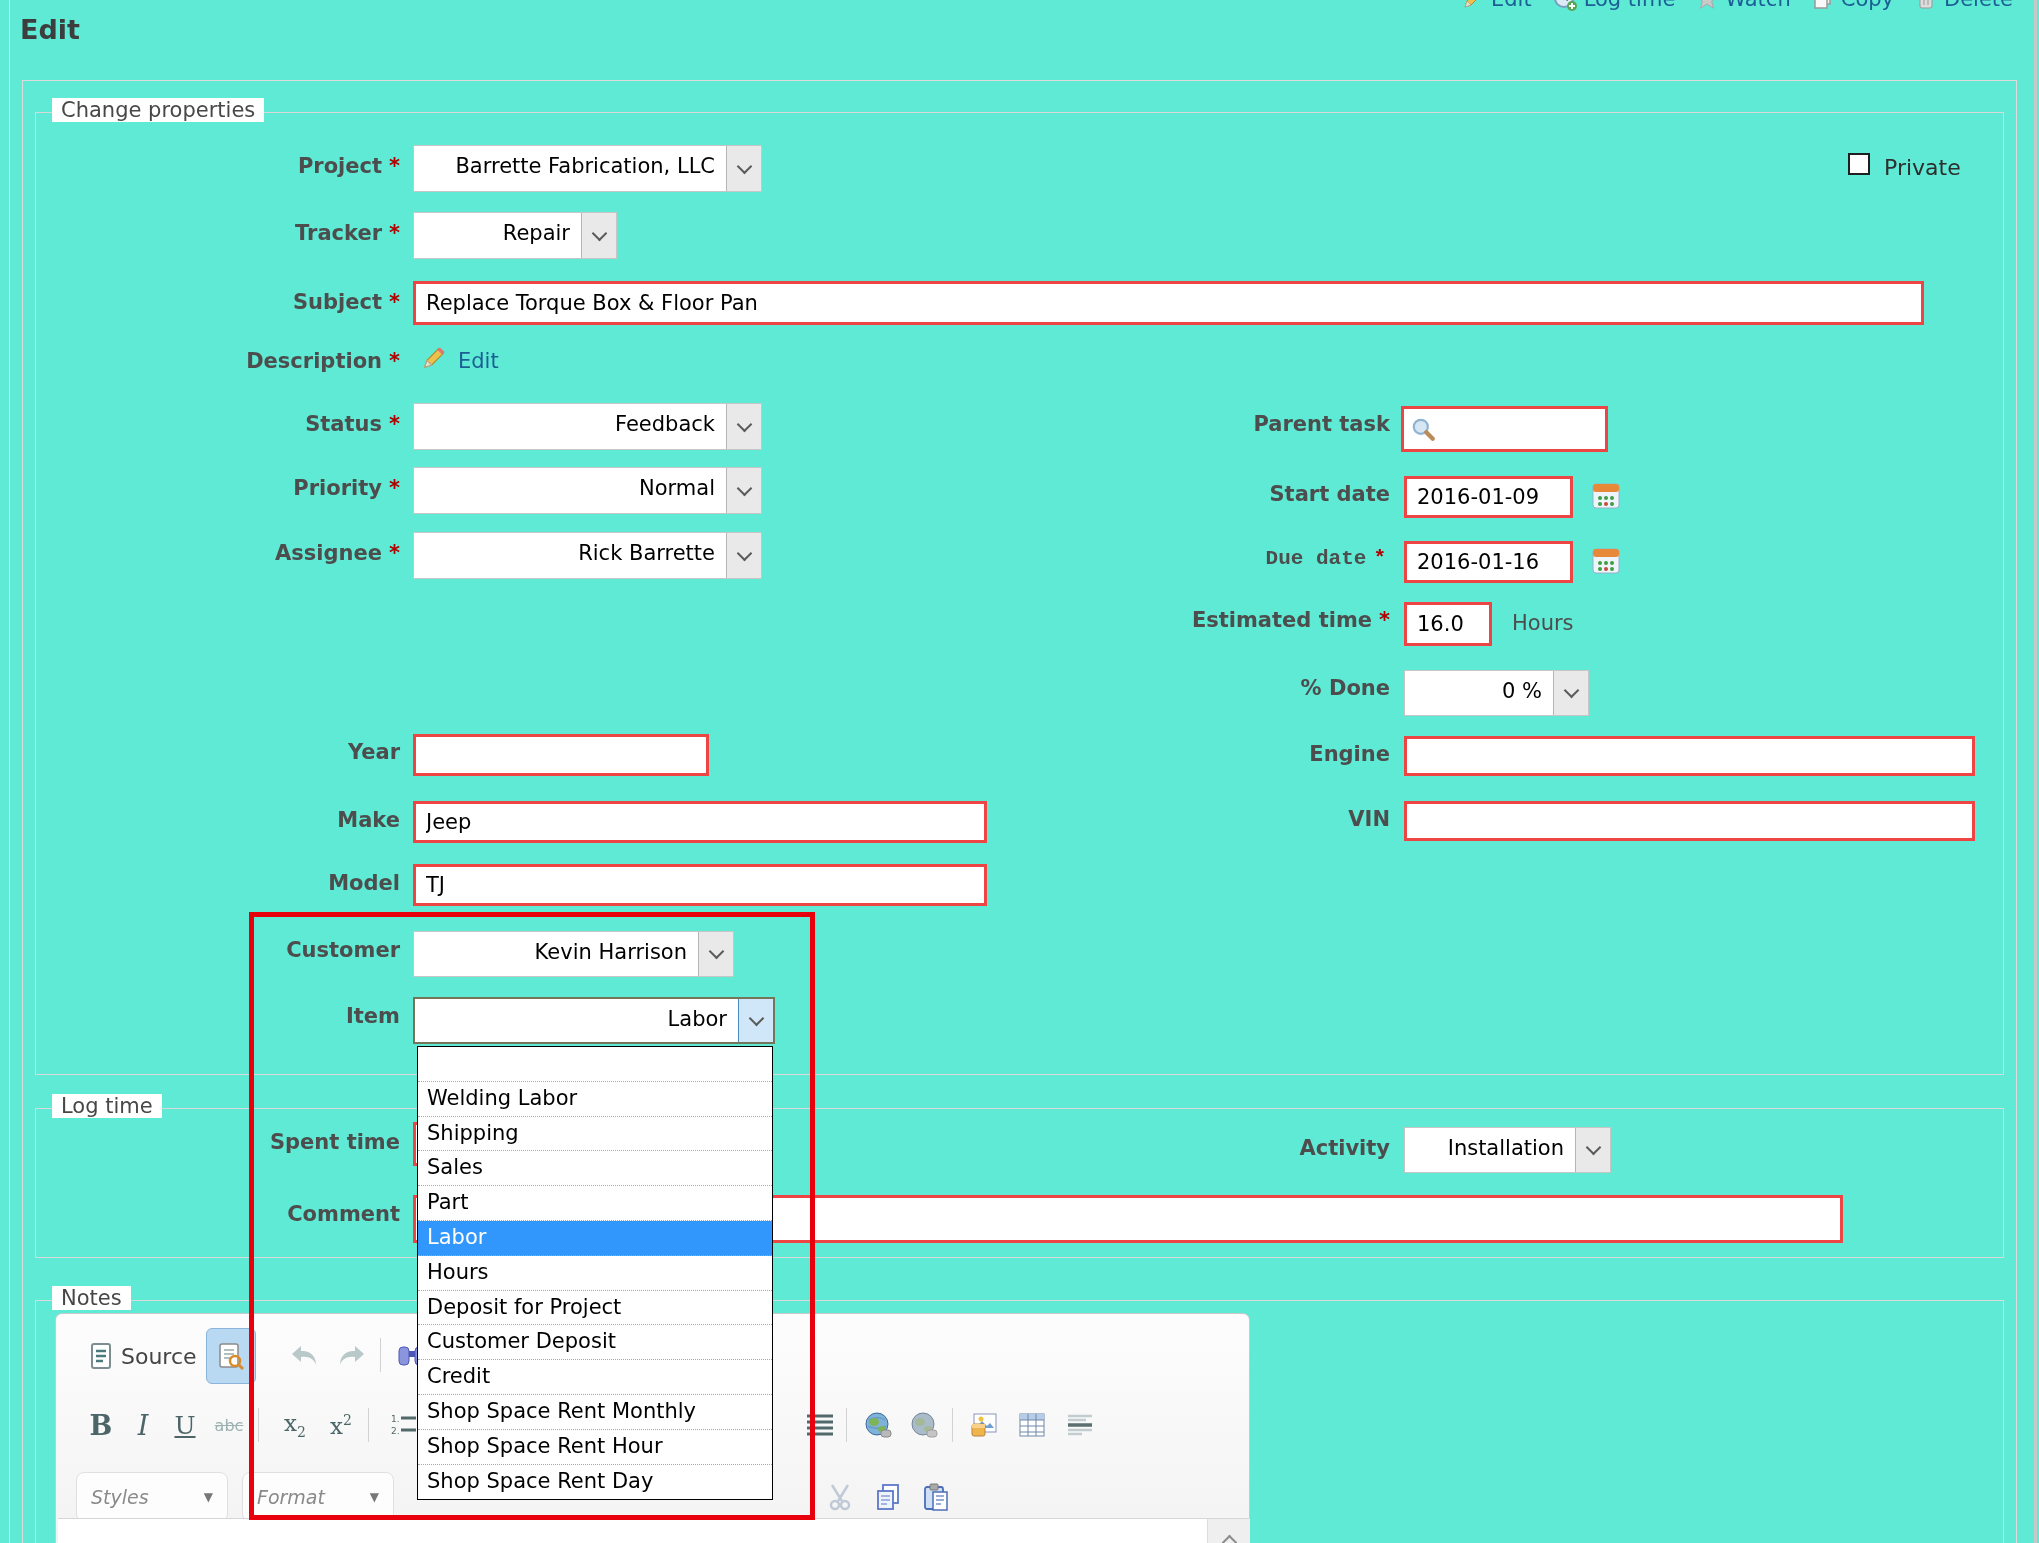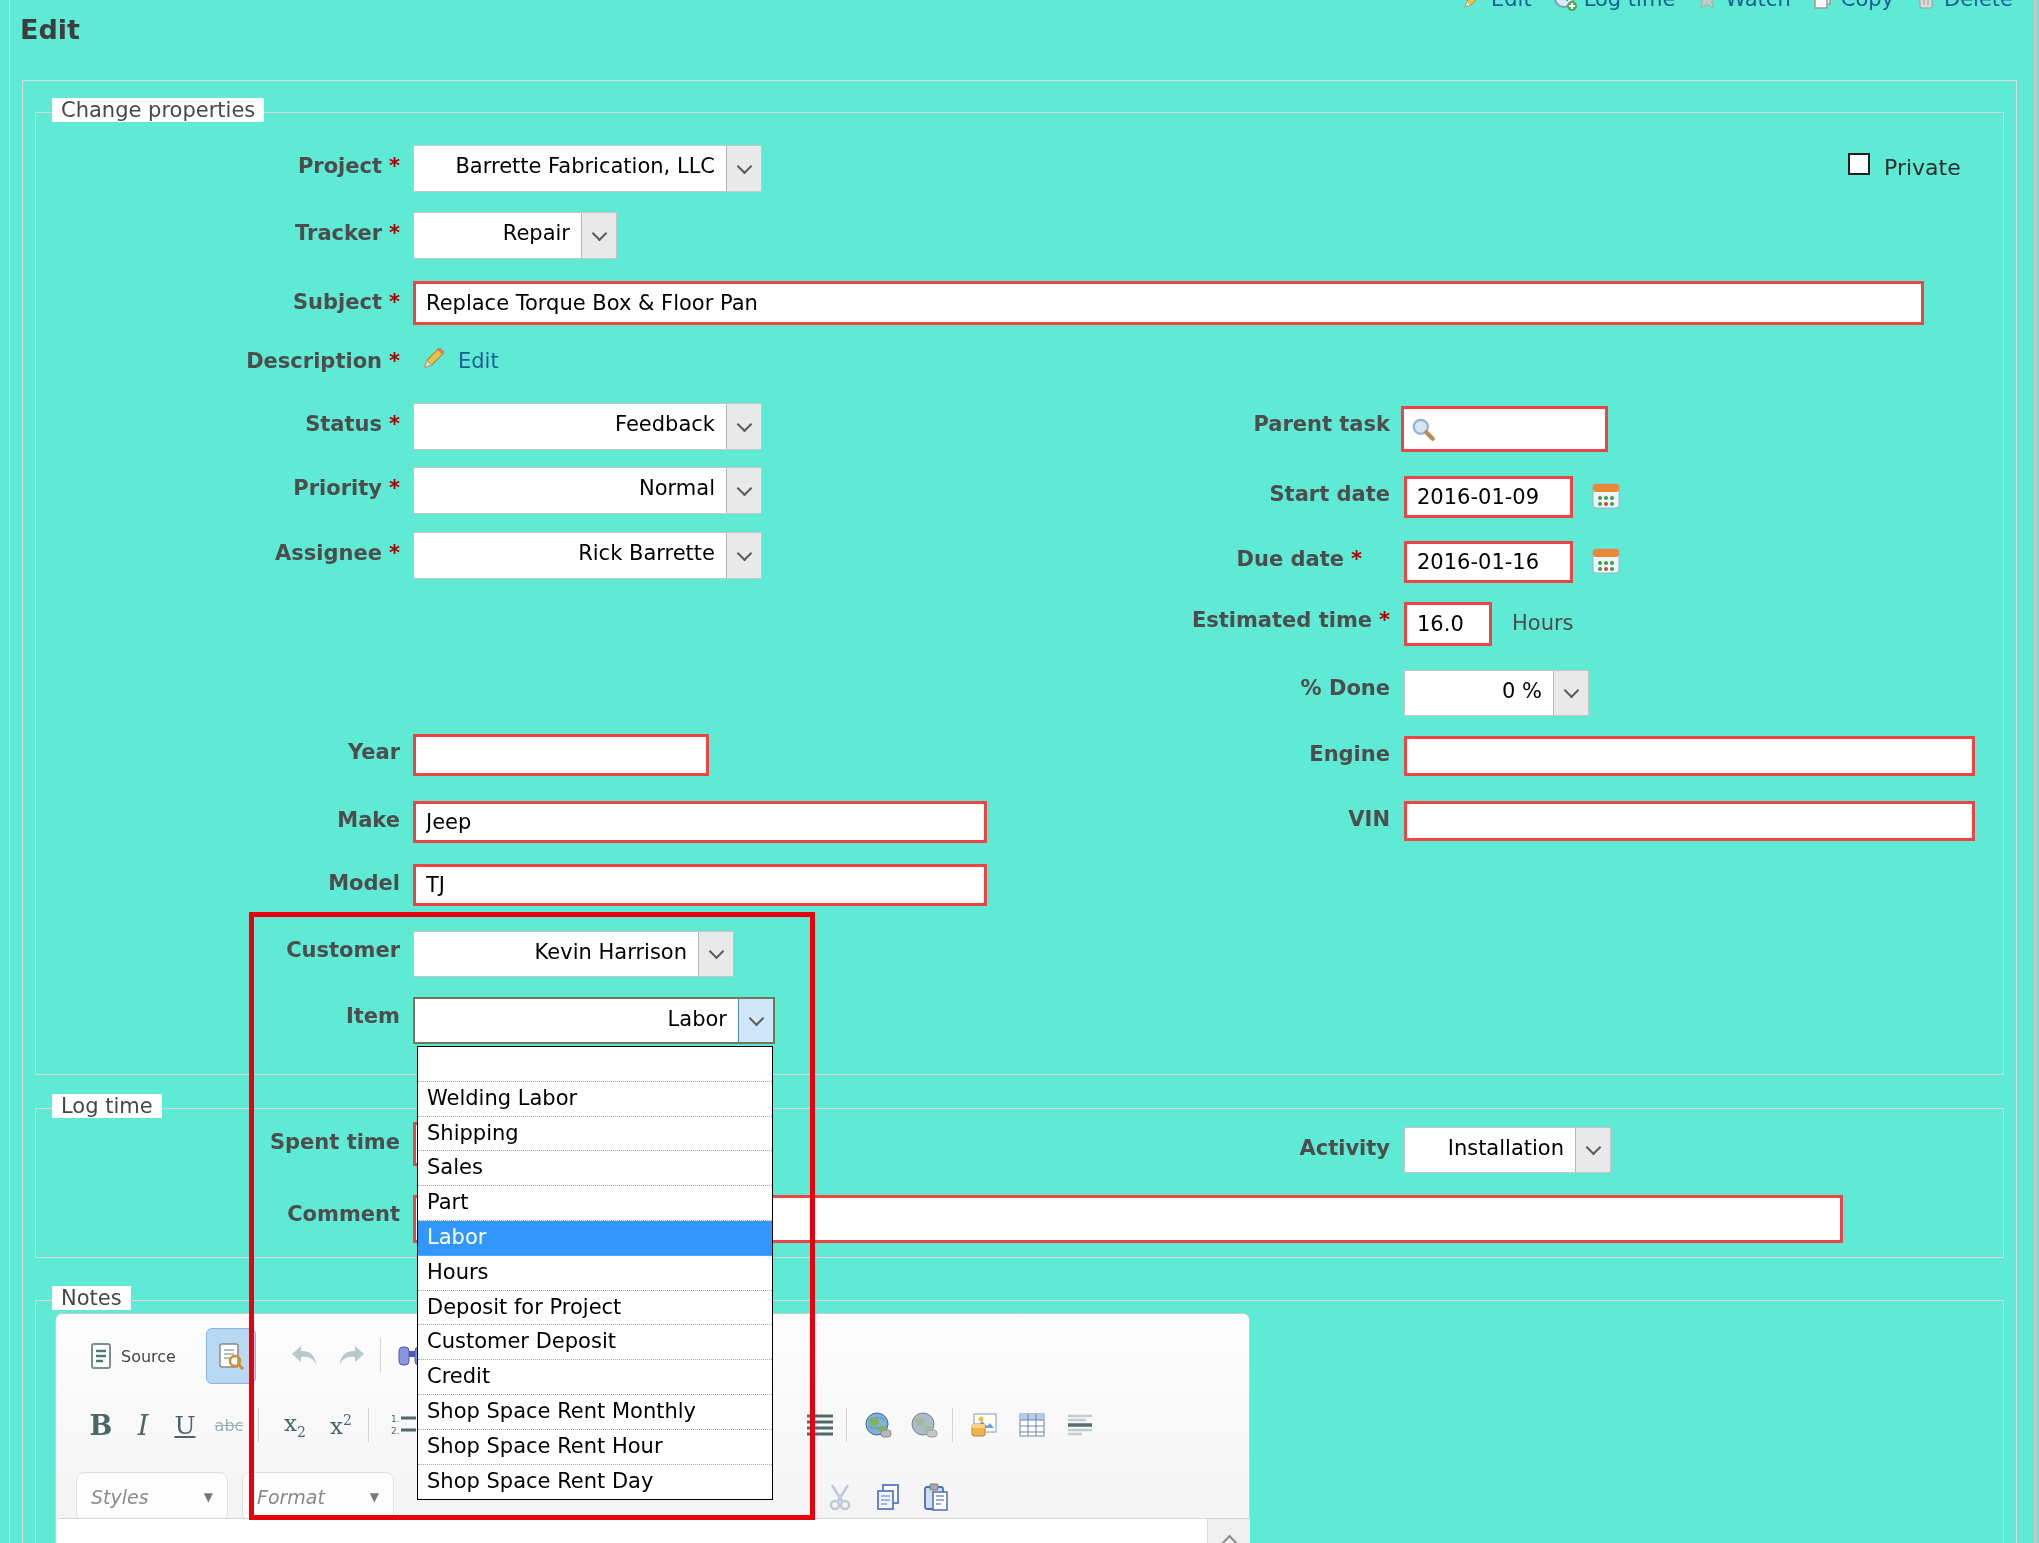--- a/index.html
+++ b/index.html
@@ -156,21 +156,21 @@
   </div>
   <div class="selbox focus" style="left:413px;top:997px;width:362px;height:47px;">
     <span class="selval">Labor</span>
     <span class="selbtn">
         <i class="chev"></i>
       </span>
   </div>
 
   <div class="lbl" style="left:1000px;top:412px;width:390px;"><span>Parent task</span></div>
   <div class="lbl" style="left:1000px;top:482px;width:390px;"><span>Start date</span></div>
-  <div class="lbl" style="left:972px;top:547px;width:390px;"><span>Due date</span><span class="req">*</span></div>
+  <div class="lbl" style="left:996px;top:547px;width:390px;font-family:Liberation Mono, monospace;"><span>Due date</span><span class="req">*</span></div>
   <div class="lbl" style="left:1000px;top:608px;width:390px;"><span>Estimated time</span><span class="req">*</span></div>
   <div class="lbl" style="left:1000px;top:676px;width:390px;"><span>% Done</span></div>
   <div class="lbl" style="left:1000px;top:742px;width:390px;"><span>Engine</span></div>
   <div class="lbl" style="left:1000px;top:807px;width:390px;"><span>VIN</span></div>
 
   <span class="cbx" style="left:1848px;top:153px;"></span>
   <span style="position:absolute;left:1884px;top:155px;font-size:22px;color:#2e2e2e;">Private</span>
 
   <input class="inp" style="left: 1401px; top: 406px; width: 207px; height: 46px; padding-left: 40px;" value="">
   <svg width="26" height="26" viewBox="0 0 24 24" style="position:absolute;left:1410px;top:416px;">
@@ -232,21 +232,21 @@
   <div class="fs" style="left:35px;top:1300px;width:1967px;height:255px;"></div>
   <span class="legend" style="left:52px;top:1286px;">Notes</span>
 
   <div class="edpanel">
 
     <div class="tbtn" style="left:22px;top:16px;height:52px;padding:0 12px;gap:9px;">
       <svg width="22" height="26" viewBox="0 0 22 26">
           <rect x="2" y="1" width="18" height="24" rx="2" fill="#fff" stroke="#7c8f90" stroke-width="2"></rect>
           <path d="M6 8h10M6 13h10M6 18h7" stroke="#4c7a7c" stroke-width="2.5"></path>
         </svg>
-      <span style="font-size:16px;color:#444;">Source</span>
+      <span style="font-size:22px;color:#444;">Source</span>
     </div>
     <div class="tbtn" style="left:150px;top:14px;width:48px;height:54px;background:#b9d9f3;border:1px solid #8ab4da;">
       <svg width="26" height="28" viewBox="0 0 26 28">
           <rect x="2" y="2" width="18" height="23" rx="2" fill="#fff" stroke="#8a8a8a" stroke-width="1.5"></rect>
           <path d="M6 8h10M6 12h10M6 16h6" stroke="#9aa" stroke-width="1.5"></path>
           <circle cx="17" cy="19" r="5" fill="none" stroke="#d98a2b" stroke-width="2.5"></circle>
           <path d="M21 23l4 4" stroke="#d98a2b" stroke-width="3"></path>
         </svg>
     </div>
     <div class="tbtn" style="left:226px;top:20px;width:44px;height:44px;">

